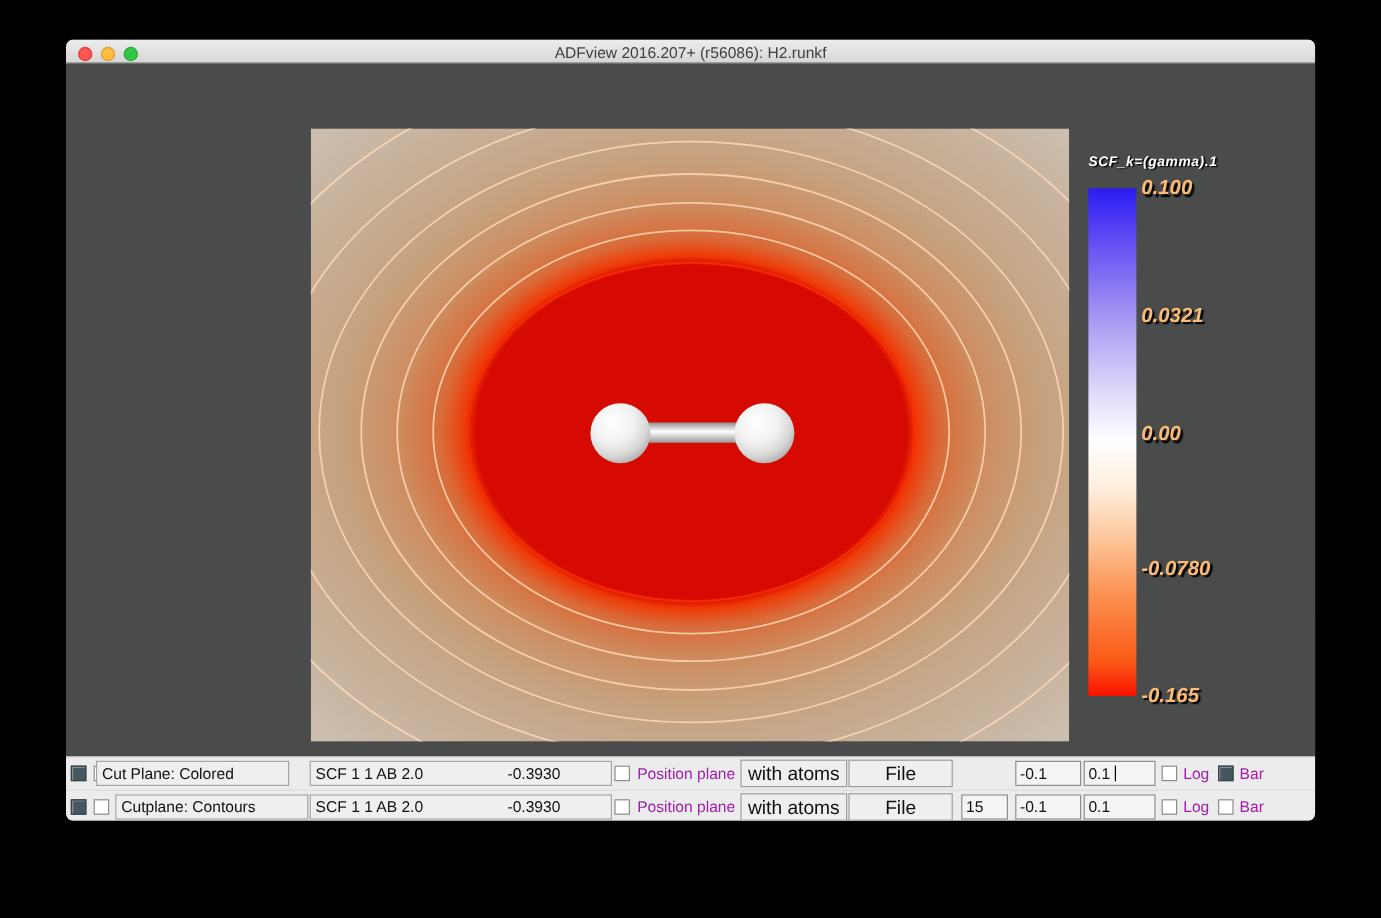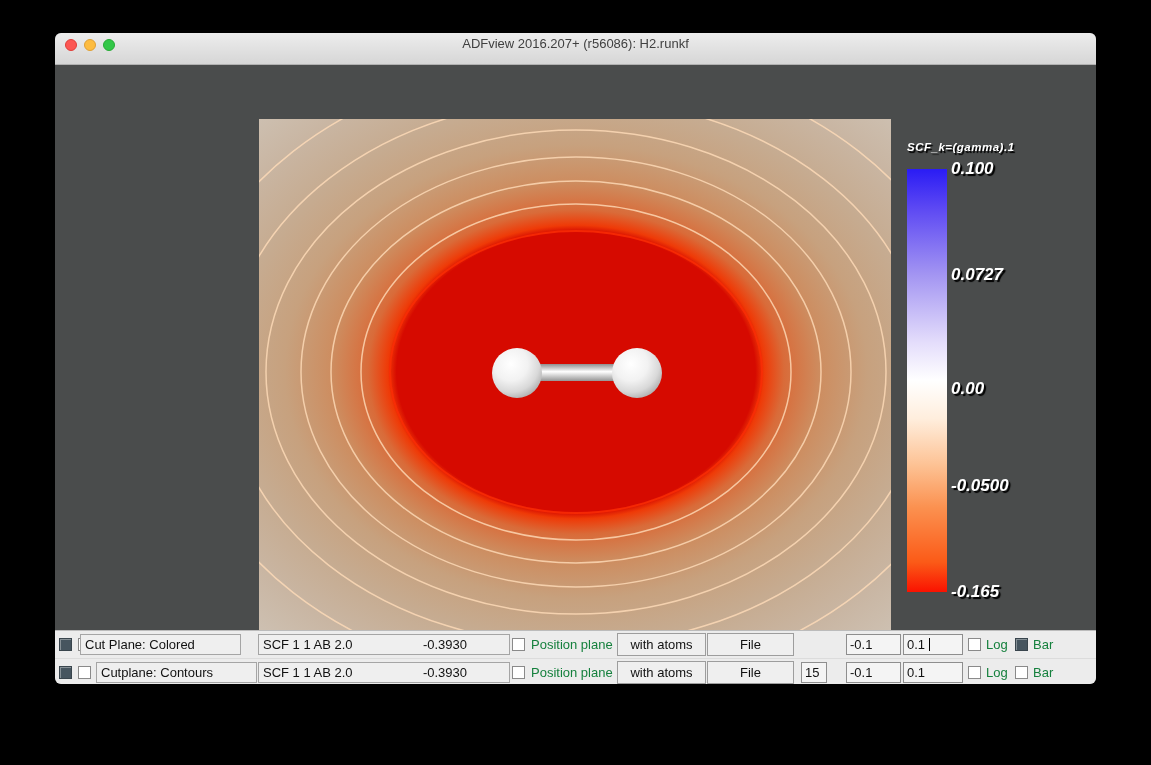--- a/index.html
+++ b/index.html
@@ -4,21 +4,21 @@
 <style>
   * { margin:0; padding:0; box-sizing:border-box; }
   html,body { width:1151px; height:765px; background:#000; overflow:hidden;
               font-family:"Liberation Sans", sans-serif; }
   #stage { position:relative; width:1151px; height:765px; background:#000; }
 
   
   .window { position:absolute; left:55px; top:33px; width:1041px; height:651px;
             border-radius:6px; overflow:hidden; background:#4a4c4c;
             box-shadow:0 10px 30px rgba(0,0,0,0.6); }
-  .titlebar { position:relative; height:32px;
+  .titlebar { position:relative; height:20px;
               background:linear-gradient(#ededed,#d6d6d6);
               border-bottom:1px solid #b1b1b1; }
   .titlebar .title { position:absolute; left:0; right:0; top:3px; text-align:center;
                      font-size:13px; color:#404040; }
   .tl { position:absolute; top:6px; width:12px; height:12px; border-radius:50%; }
   .tl.red    { left:10px; background:#fc5753; border:1px solid #df3e38; }
   .tl.yellow { left:29px; background:#fdbc40; border:1px solid #de9f34; }
   .tl.green  { left:48px; background:#33c748; border:1px solid #27aa35; }
 
   
@@ -27,40 +27,40 @@
 
   
   .cbar-title { position:absolute; left:852px; top:76px; width:160px;
                 font-size:11.5px; font-weight:bold; font-style:italic; color:#fff;
                 text-shadow:1.5px 1.5px 1px #000; letter-spacing:0.5px; }
   .cbar { position:absolute; left:852px; top:104px; width:40px; height:423px;
           background:linear-gradient(180deg,
             #2a1cf4 0%, #5b47f3 9%, #a395f2 25%, #e4ddfb 41%, #ffffff 50%,
             #ffeedd 59%, #fdc294 70%, #fb9150 80%, #fb5a17 93%, #fa1200 100%); }
   .cbar-tick { position:absolute; left:896px; transform:translateY(-50%);
-               font-size:17px; font-weight:bold; font-style:italic; color:#ffffff;
+               font-size:17px; font-weight:bold; font-style:italic; color:#fdba74;
                text-shadow:2px 2px 1px #000; white-space:nowrap; }
 
   
   .panel { position:absolute; left:0; right:0; bottom:0; height:54px;
            background:#ececec; border-top:1px solid #bbb; }
   .prow { position:relative; height:27px; }
   .prow + .prow { border-top:1px solid #dcdcdc; }
   .cb { position:absolute; top:7px; width:13px; height:13px; background:#fff;
         border:1px solid #8a8a8a; }
   .cb.checked { background:#46555f; border:1px solid #39454d;
                 box-shadow:inset 1px 1px 0 rgba(255,255,255,0.35); }
   .pfield { position:absolute; top:3px; height:21px; background:#efefef;
             border:1px solid #a5a5a5; font-size:13px; color:#111;
             padding:2px 4px 0 4px; white-space:nowrap; overflow:hidden; }
   .pfield.source { display:flex; }
   .pfield.source .val { margin-left:auto; margin-right:38px; }
-  .plabel { position:absolute; top:6px; font-size:13px; color:#15803d; white-space:nowrap; }
+  .plabel { position:absolute; top:6px; font-size:13px; color:#a21caf; white-space:nowrap; }
   .pbtn { position:absolute; top:2px; height:23px; background:#efefef;
-          border:1px solid #9d9d9d; font-size:13px; color:#111;
+          border:1px solid #9d9d9d; font-size:16px; color:#111;
           text-align:center; padding-top:3px; }
   .pinput { position:absolute; top:3px; height:21px; background:#f4f4f4;
             border:1px solid #8e8e8e; font-size:13px; color:#111;
             padding:2px 3px 0 3px; white-space:nowrap; }
   .caret { display:inline-block; width:1px; height:13px; background:#000;
            vertical-align:-2px; margin-left:4px; }
 </style>
 </head>
 <body>
 
@@ -122,23 +122,23 @@
         <g>
           <rect x="258" y="245" width="120" height="17" rx="8" fill="url(#bondGrad)"></rect>
           <circle cx="258" cy="254" r="25" fill="url(#atomGrad)"></circle>
           <circle cx="378" cy="254" r="25" fill="url(#atomGrad)"></circle>
         </g>
       </svg>
 
       <div class="cbar-title">SCF_k=(gamma).1</div>
       <div class="cbar"></div>
       <div class="cbar-tick" style="top:104px">0.100</div>
-      <div class="cbar-tick" style="top:209.8px">0.0727</div>
-      <div class="cbar-tick" style="top:324px">0.00</div>
-      <div class="cbar-tick" style="top:421.3px">-0.0500</div>
+      <div class="cbar-tick" style="top:209.8px">0.0321</div>
+      <div class="cbar-tick" style="top:309px">0.00</div>
+      <div class="cbar-tick" style="top:421.3px">-0.0780</div>
       <div class="cbar-tick" style="top:527px">-0.165</div>
     </div>
 
     <div class="panel">
 
       <div class="prow">
         <span class="cb checked" style="left:4px"></span>
         <span class="cb" style="left:23px"></span>
         <div class="pfield" style="left:25px; width:161px">Cut Plane: Colored</div>
         <div class="pfield source" style="left:203px; width:252px">
@@ -164,21 +164,21 @@
         <span class="cb" style="left:23px"></span>
         <div class="pfield" style="left:41px; width:161px">Cutplane: Contours</div>
         <div class="pfield source" style="left:203px; width:252px">
           <span>SCF 1 1 AB 2.0</span>
           <span class="val">-0.3930</span>
         </div>
         <span class="cb" style="left:457px"></span>
         <span class="plabel" style="left:476px">Position plane</span>
         <div class="pbtn" style="left:562px; width:89px">with atoms</div>
         <div class="pbtn" style="left:652px; width:87px">File</div>
-        <div class="pinput" style="left:746px; width:26px">15</div>
+        <div class="pinput" style="left:746px; width:39px">15</div>
         <div class="pinput" style="left:791px; width:55px">-0.1</div>
         <div class="pinput" style="left:848px; width:60px">0.1</div>
         <span class="cb" style="left:913px"></span>
         <span class="plabel" style="left:931px">Log</span>
         <span class="cb" style="left:960px"></span>
         <span class="plabel" style="left:978px">Bar</span>
       </div>
 
     </div>
   </div>

